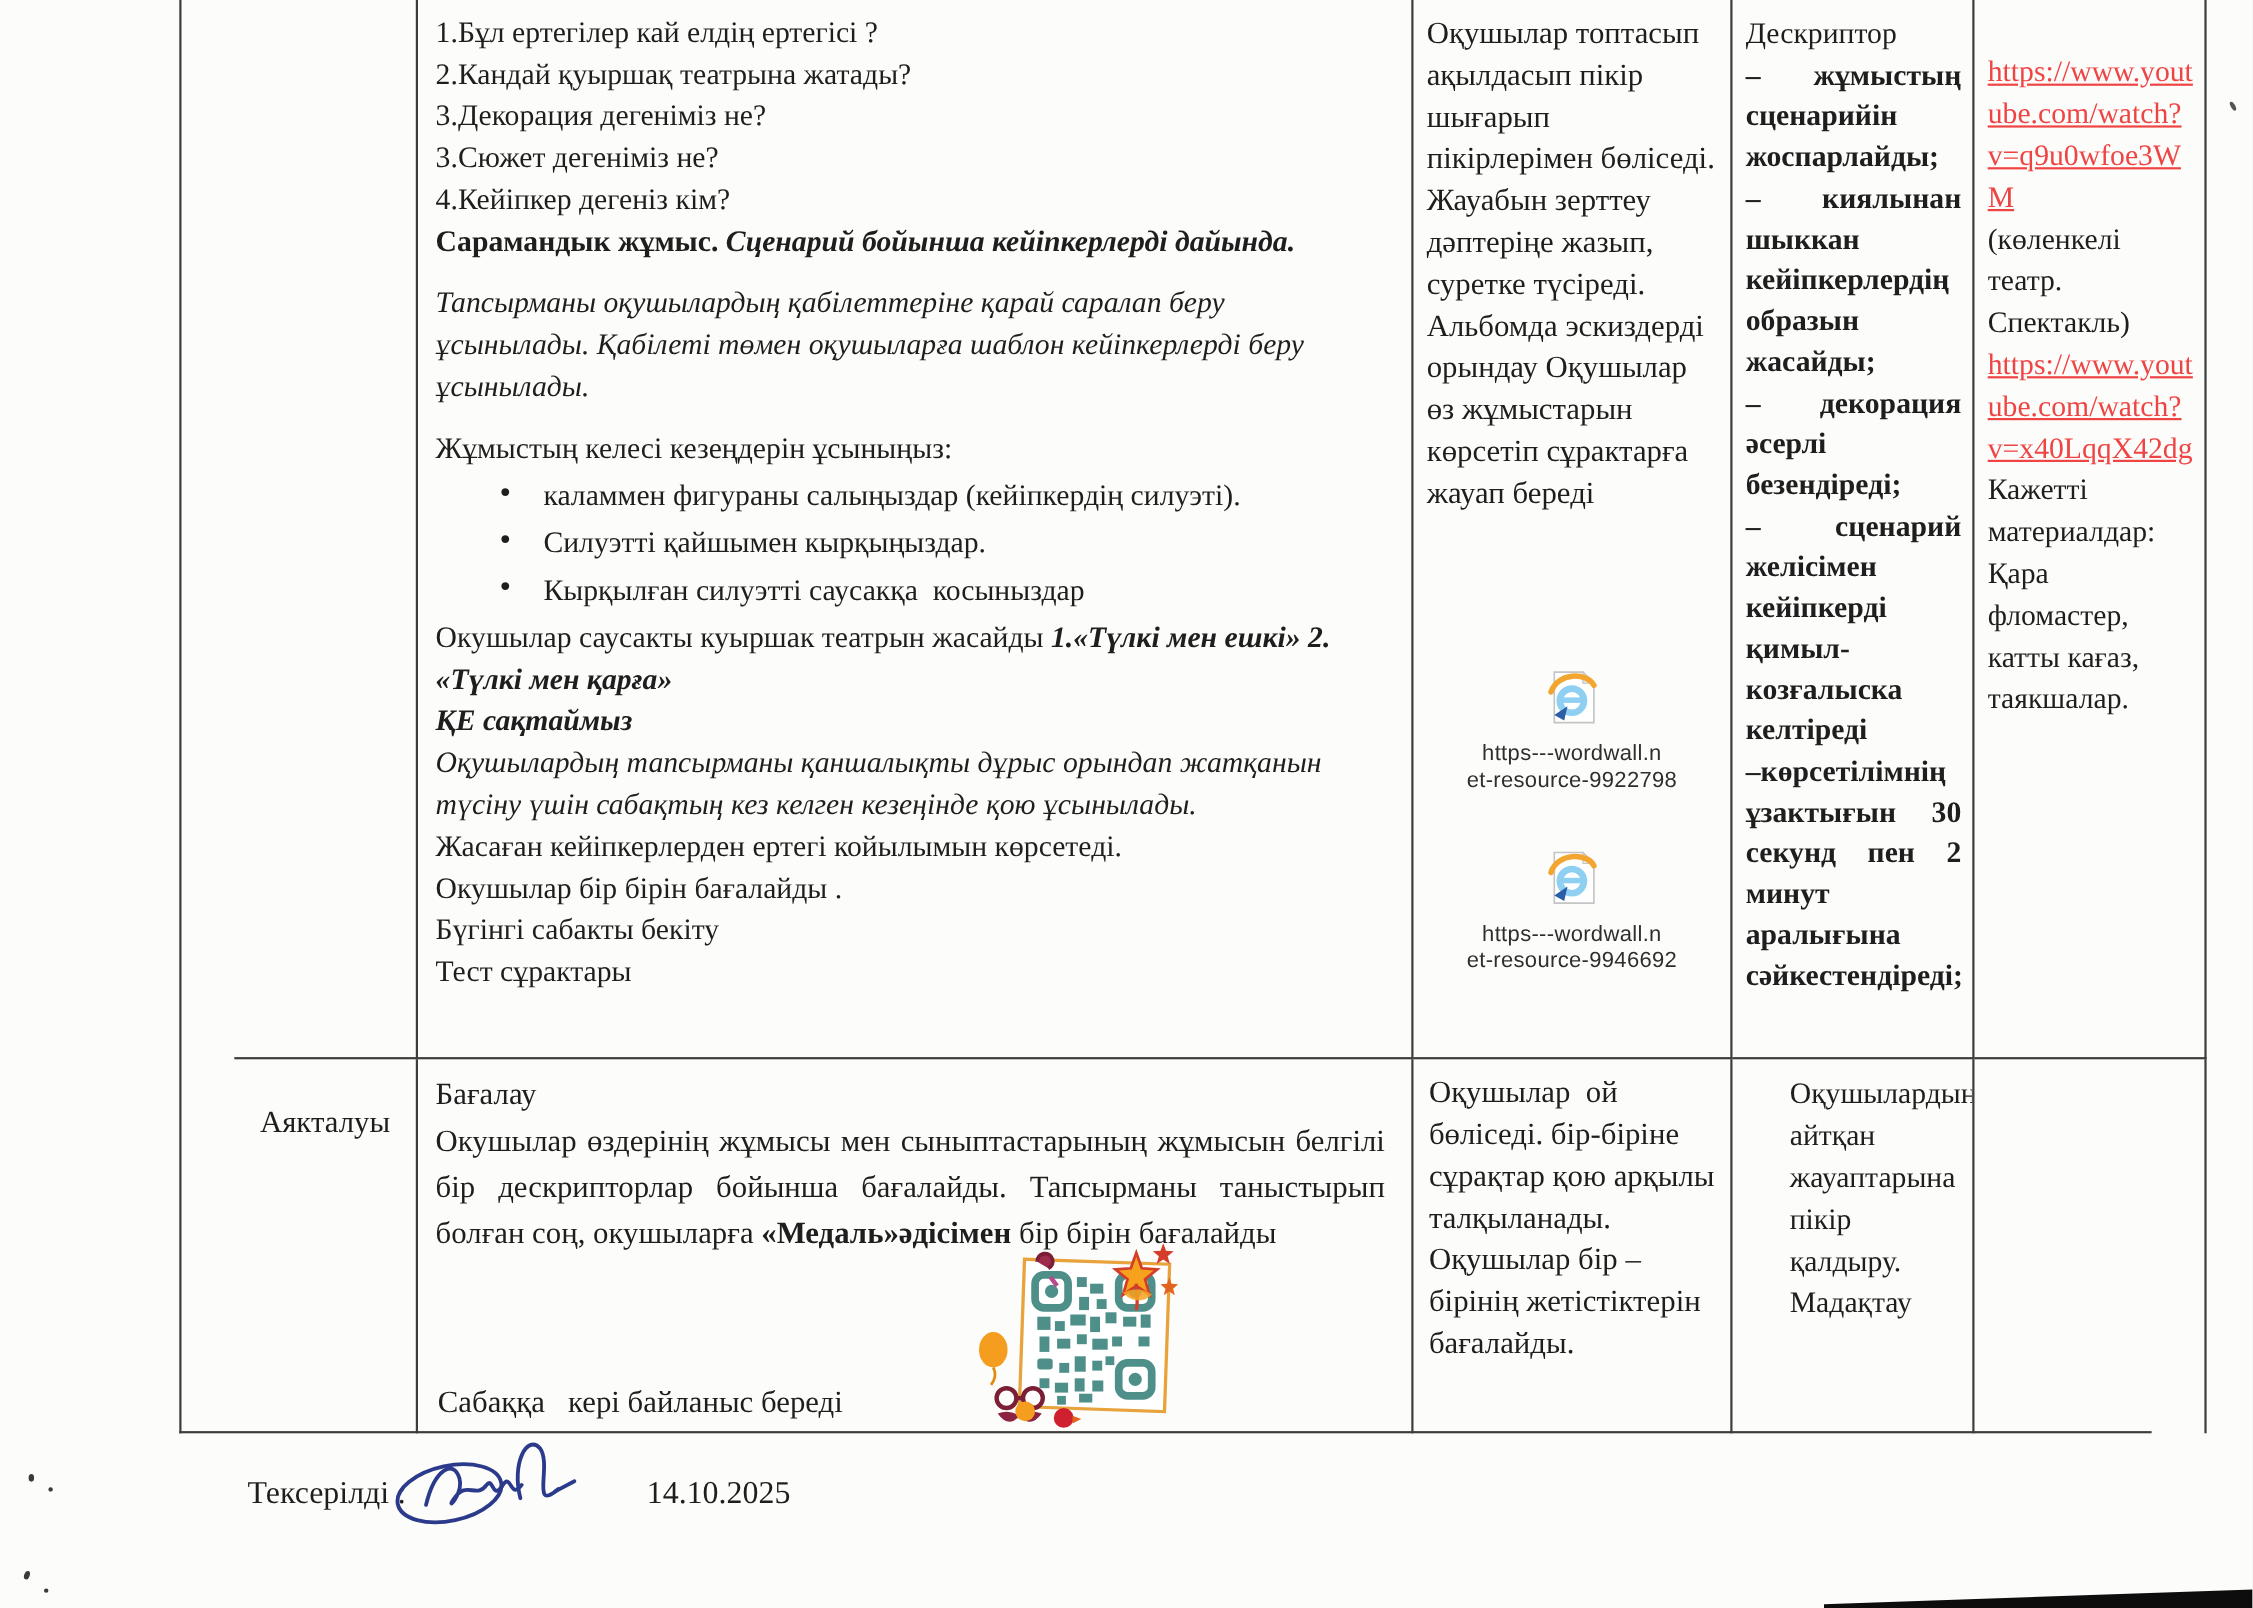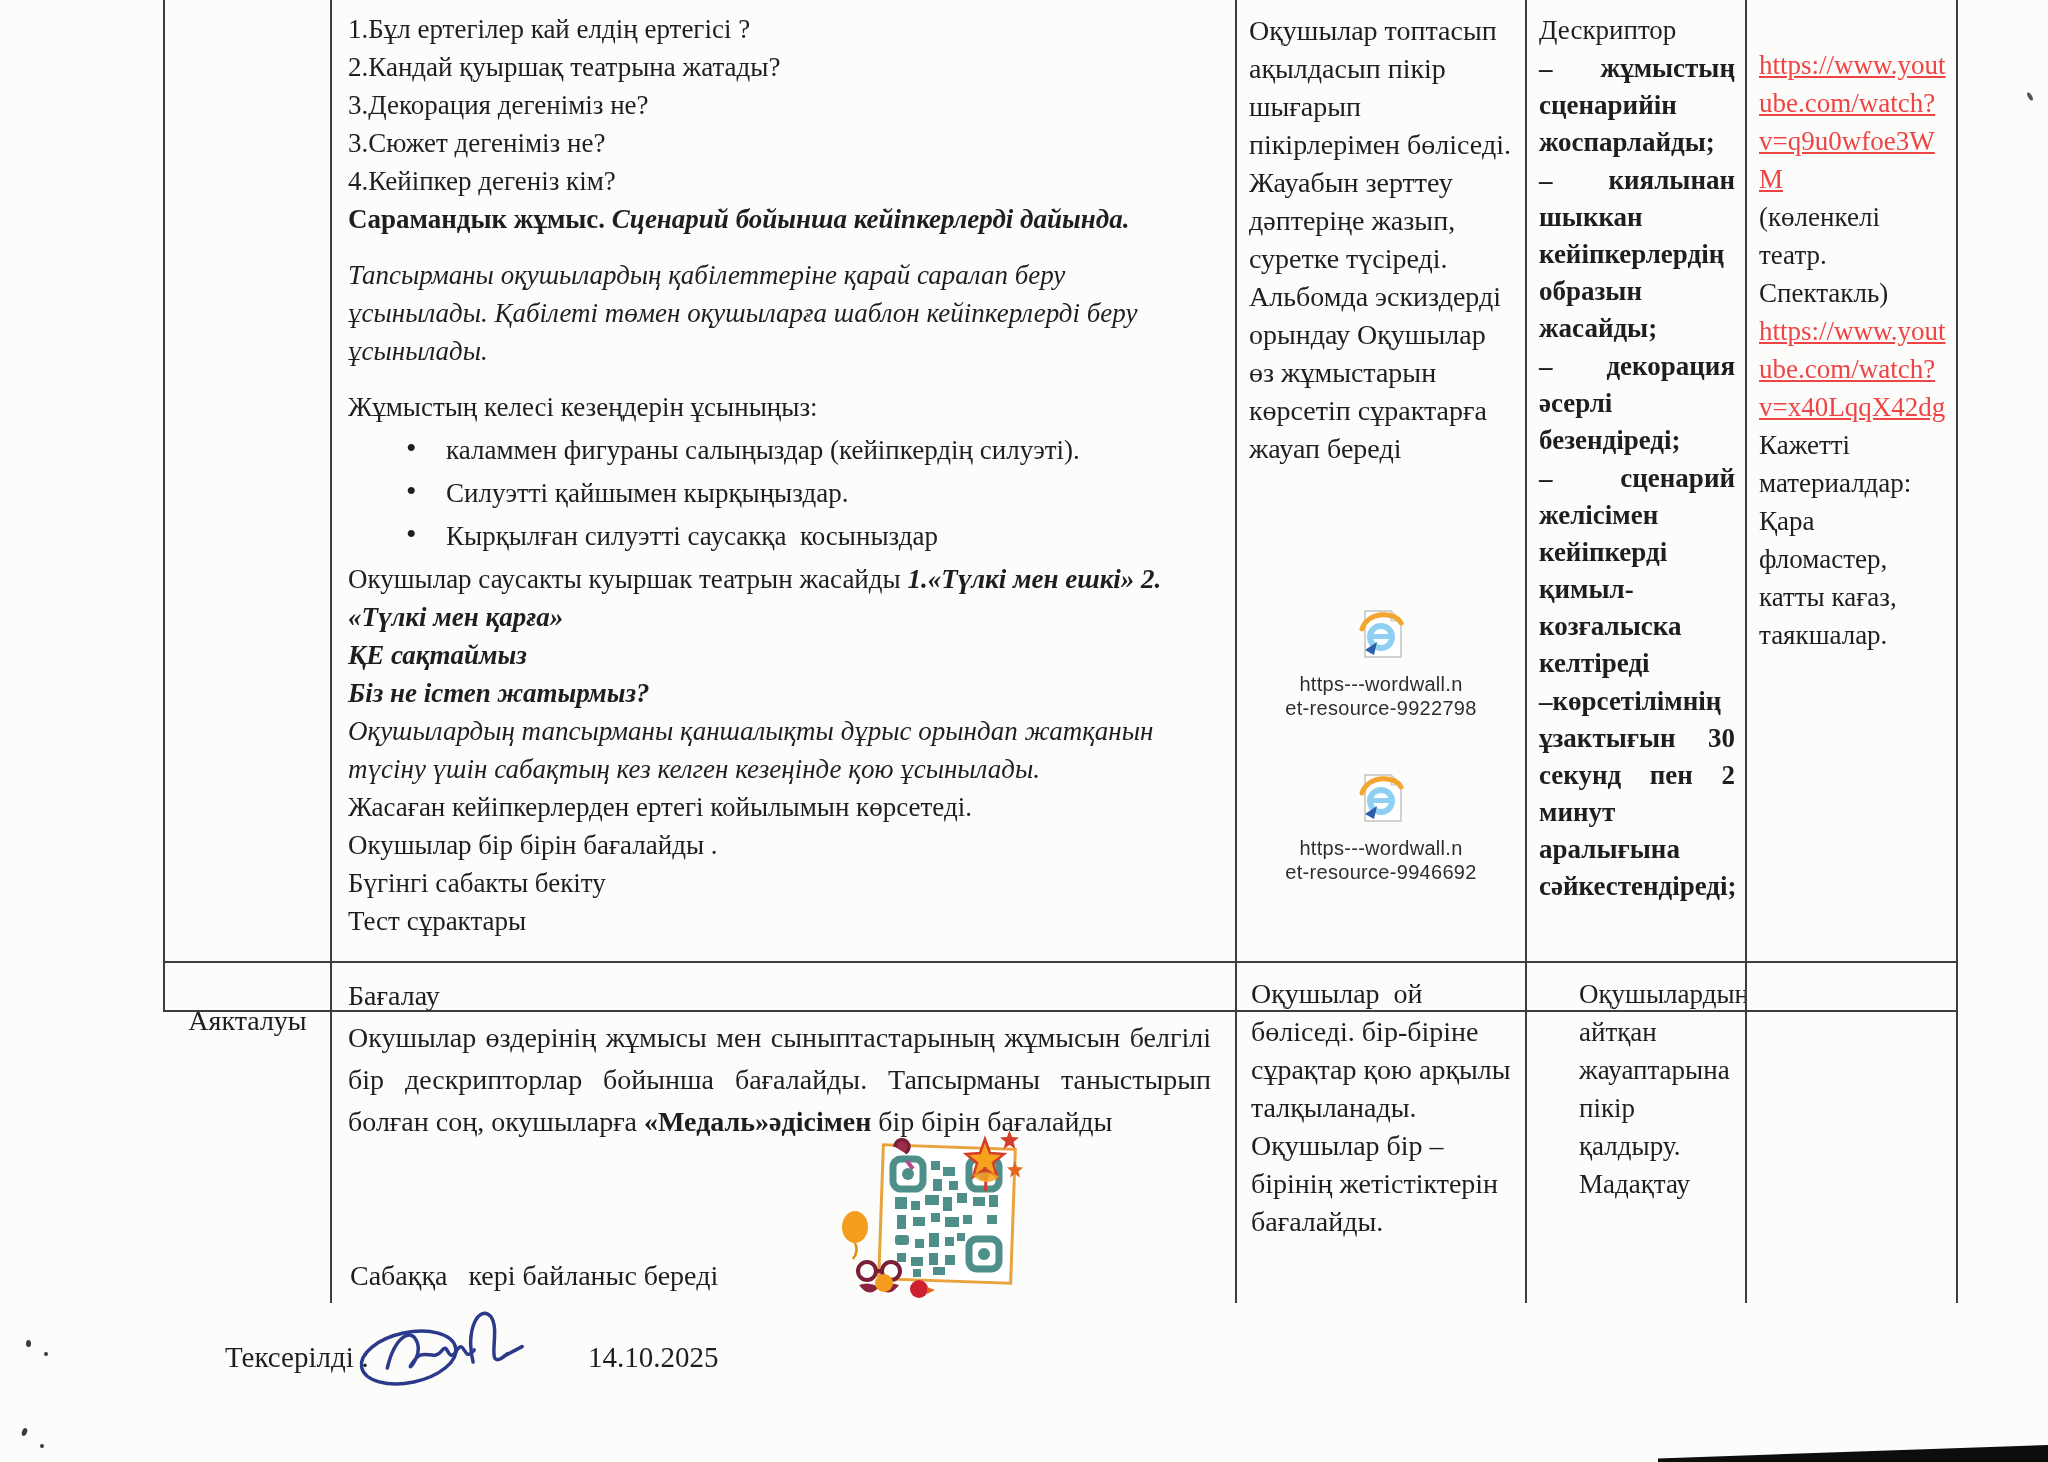--- a/index.html
+++ b/index.html
@@ -3,26 +3,27 @@
 <meta charset="utf-8">
 <style>
   html,body{margin:0;padding:0;background:#e9e9e6;}
   *{box-sizing:border-box;}
   .page{
     position:relative;width:2048px;height:1462px;background:#fcfcfa;
     font-family:"Liberation Serif",serif;color:#1e1e1e;overflow:hidden;
   }
   
   .lp-table{
-    position:absolute;left:163px;top:0;width:1793px;height:1012px;
+    position:absolute;left:163px;top:0;width:1793px;height:1303px;
     display:grid;
     grid-template-columns:167px 905px 290px 220px 211px;
     grid-template-rows:963px 340px;
     border-left:2px solid #3d3d3d;
     border-bottom:2px solid #3d3d3d;
+    padding-left:48px;
   }
   .cell{border-right:2px solid #3d3d3d;overflow:hidden;position:relative;}
   .r1{border-bottom:2px solid #3d3d3d;}
   p{margin:0;}
   
   .main-r1{padding:10px 28px 0 16px;font-size:27px;line-height:38px;}
   .b{font-weight:bold;}
   .i{font-style:italic;}
   .gap18{height:18px;}
   .bullet{position:relative;padding-left:98px;margin:5px 0;}
@@ -84,21 +85,20 @@
       <p><span class="b">Сарамандык жұмыс.</span><span class="b i"> Сценарий бойынша кейіпкерлерді дайында.</span></p>
       <div class="gap18"></div>
       <p class="i">Тапсырманы оқушылардың қабілеттеріне қарай саралап беру ұсынылады. Қабілеті төмен оқушыларға шаблон кейіпкерлерді беру ұсынылады.</p>
       <div class="gap18"></div>
       <p>Жұмыстың келесі кезеңдерін ұсыныңыз:</p>
       <p class="bullet">каламмен фигураны салыңыздар (кейіпкердің силуэті).</p>
       <p class="bullet">Силуэтті қайшымен кырқыңыздар.</p>
       <p class="bullet">Кырқылған силуэтті саусакқа&nbsp; косыныздар</p>
       <p><span>Окушылар саусакты куыршак театрын жасайды </span><span class="b i">1.«Түлкі мен ешкі» 2. «Түлкі мен қарға»</span></p>
       <p class="b i">ҚЕ сақтаймыз</p>
-      <p class="b i">Біз не істеп жатырмыз?</p>
       <p class="i">Оқушылардың тапсырманы қаншалықты дұрыс орындап жатқанын түсіну үшін сабақтың кез келген кезеңінде қою ұсынылады.</p>
       <p>Жасаған кейіпкерлерден ертегі койылымын көрсетеді.</p>
       <p>Окушылар бір бірін бағалайды .</p>
       <p>Бүгінгі сабакты бекіту</p>
       <p>Тест сұрактары</p>
     </div>
 
     <div class="cell r1 stud-r1">
       <p>Оқушылар топтасып ақылдасып пікір шығарып пікірлерімен бөліседі. Жауабын зерттеу дәптеріңе жазып, суретке түсіреді. Альбомда эскиздерді орындау Оқушылар өз жұмыстарын көрсетіп сұрактарға жауап береді</p>
 

